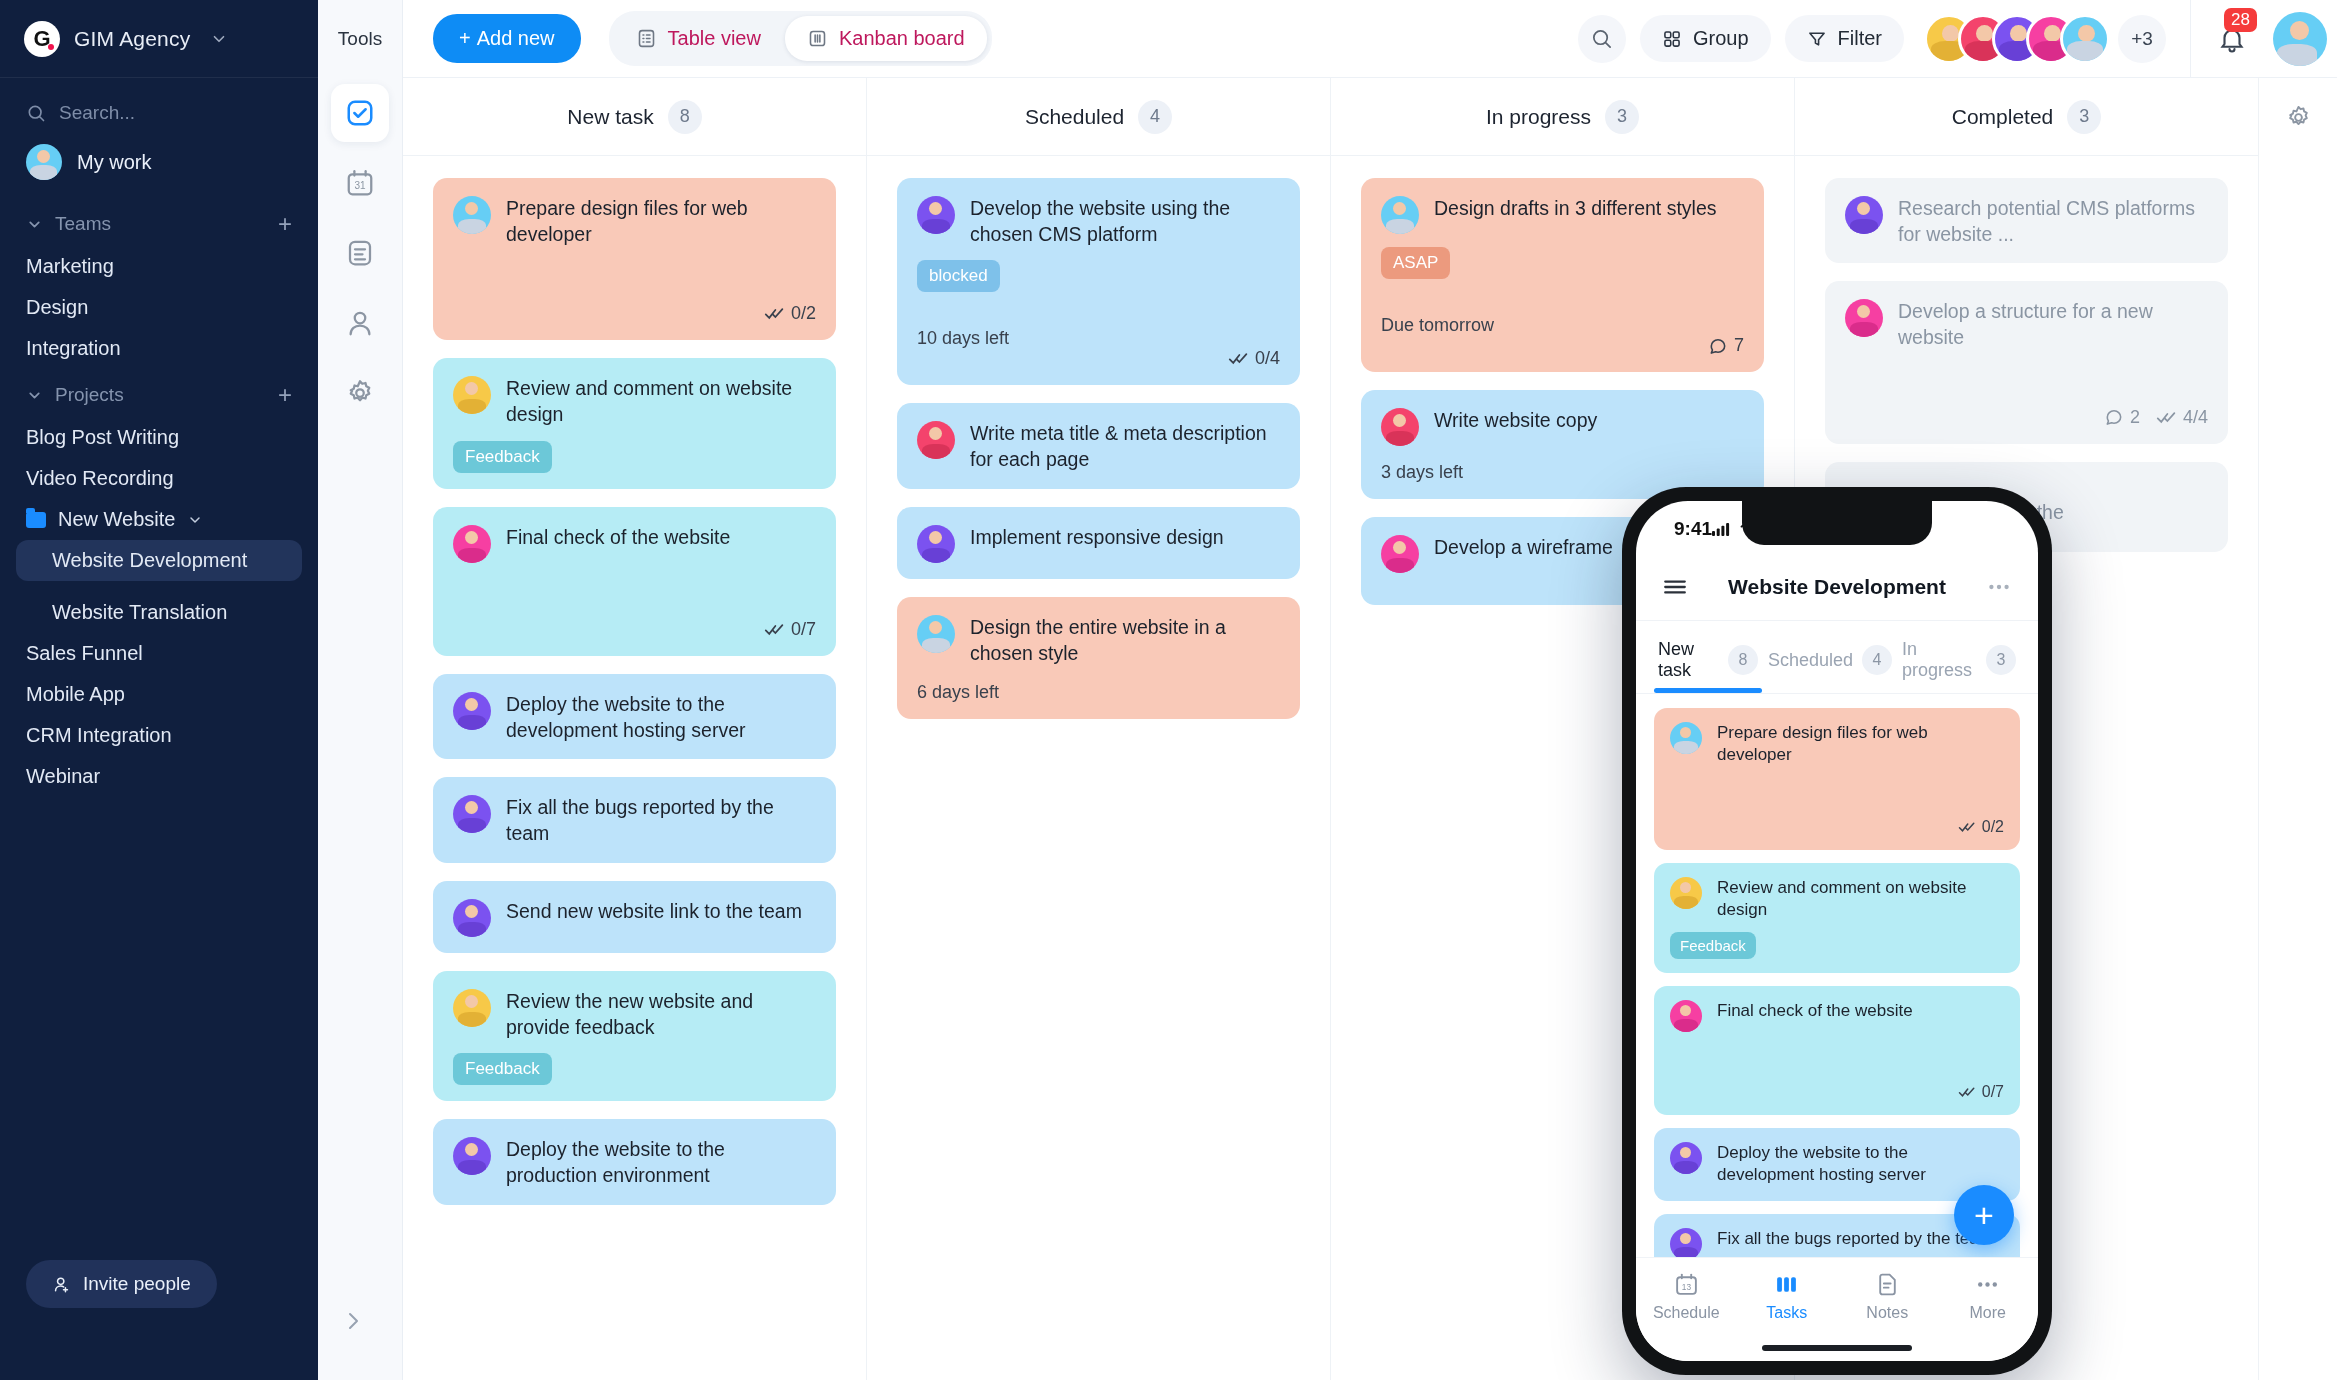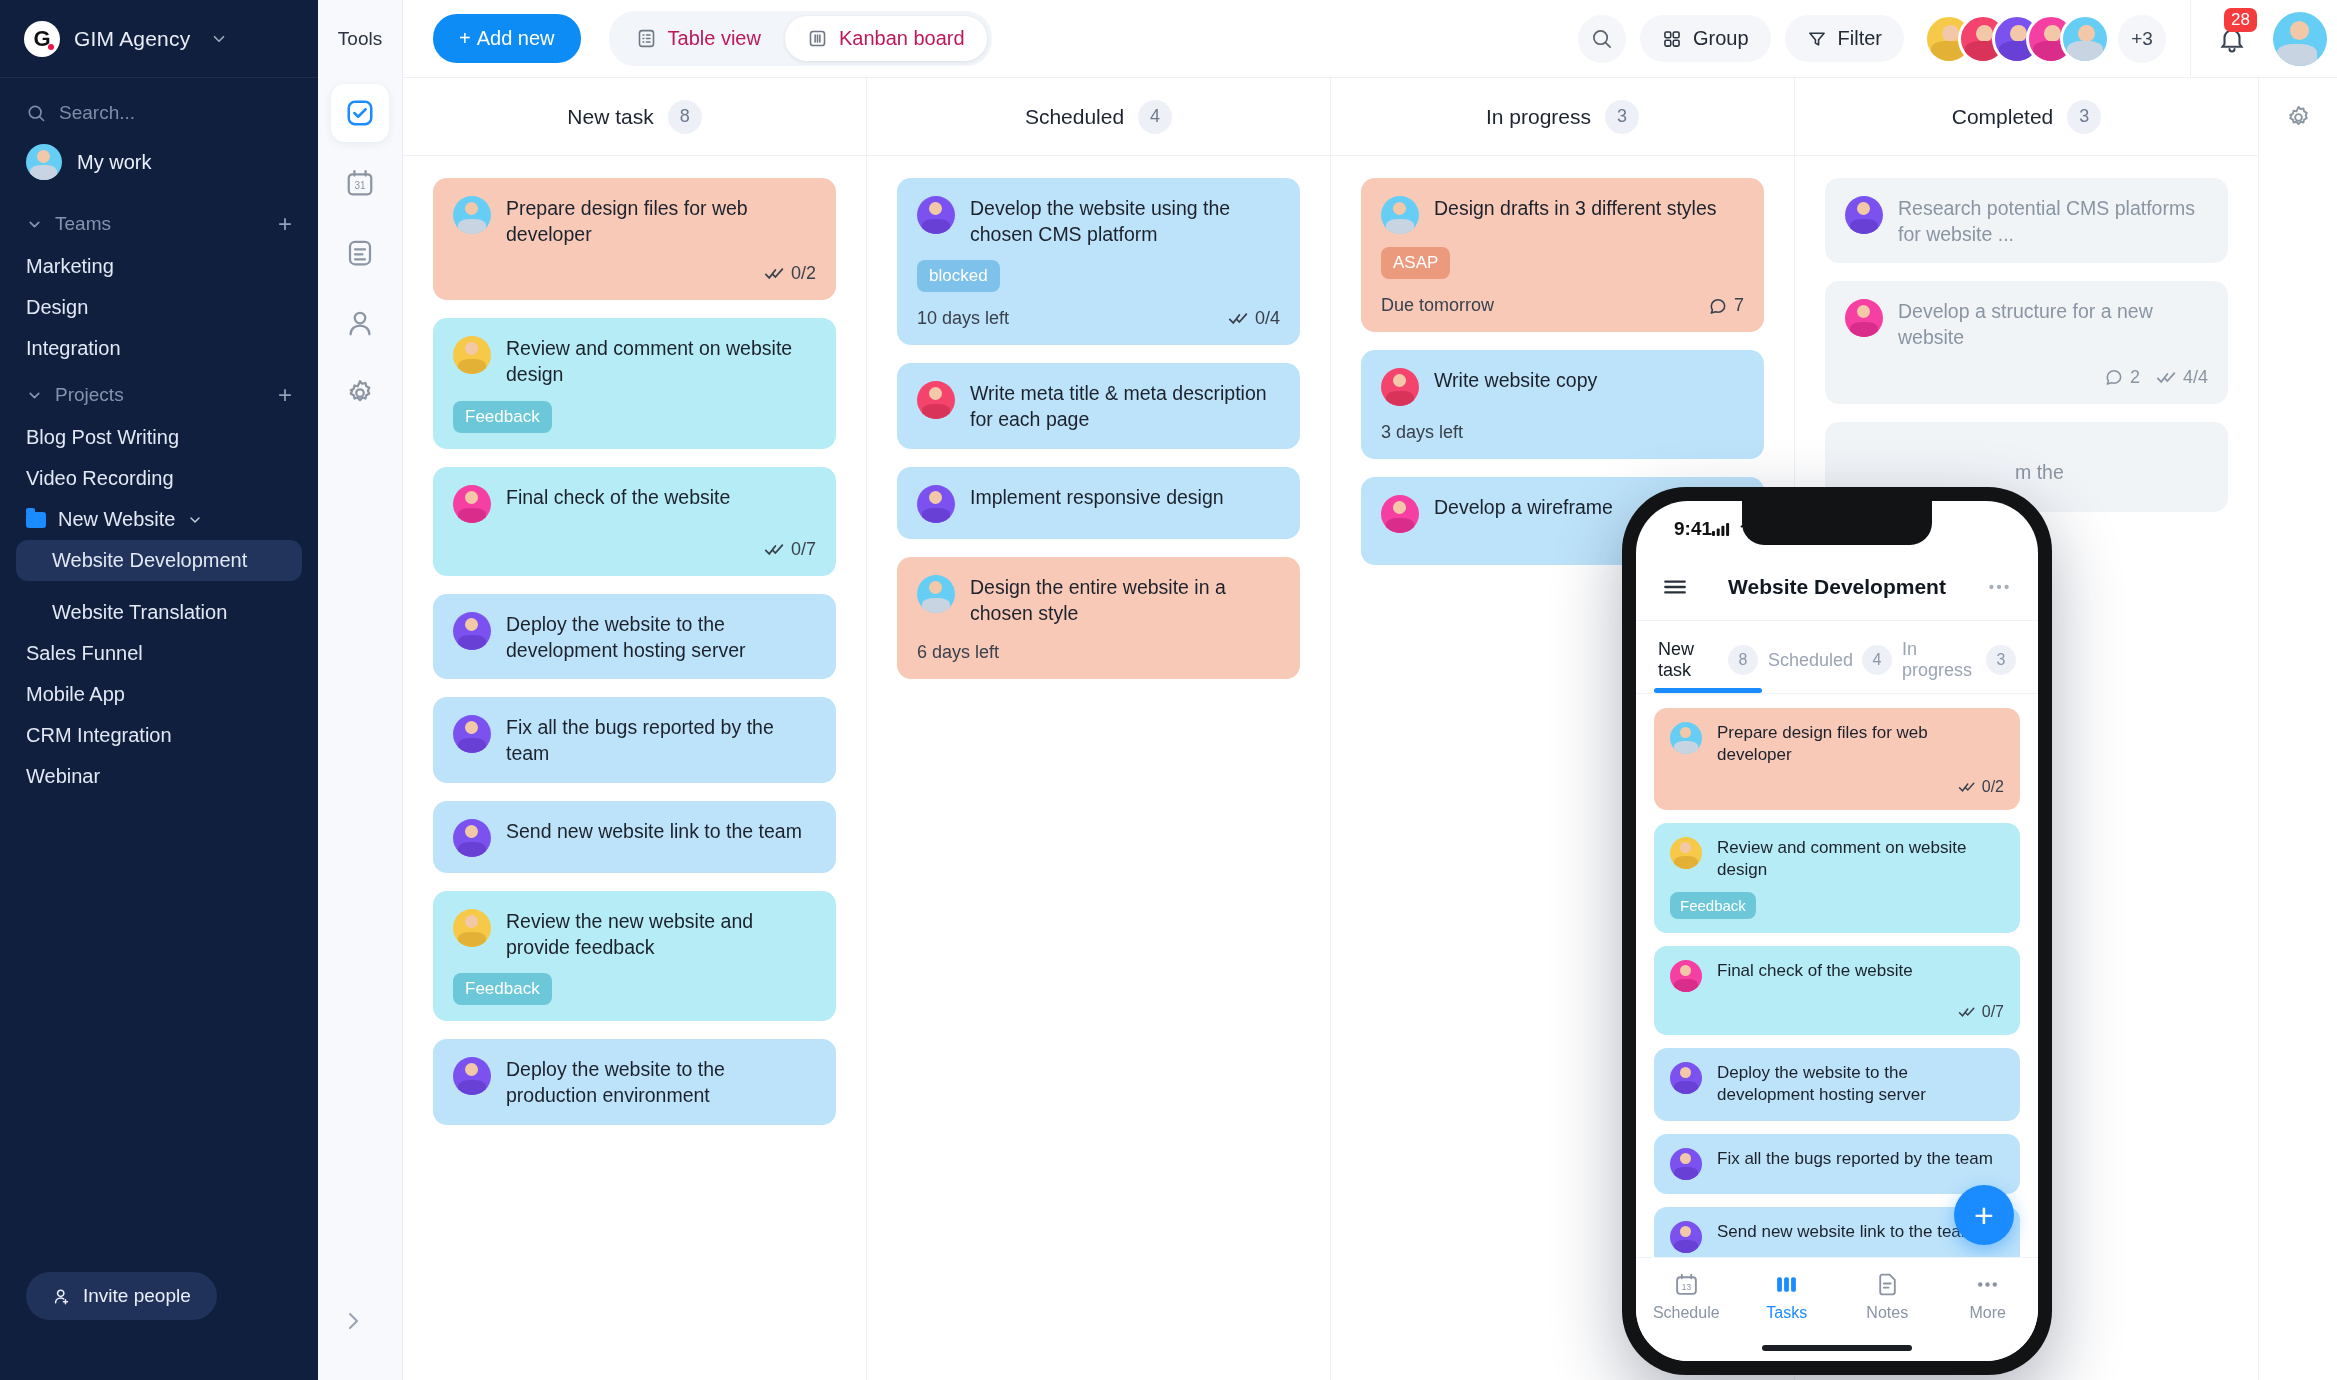--- a/index.html
+++ b/index.html
@@ -74,21 +74,21 @@
     border-radius: 12px; font-weight: 500;
   }
   .folder-icon {
     width: 20px; height: 16px; background: #1A8CFF; border-radius: 3px;
     position: relative; flex: none;
   }
   .folder-icon::before {
     content:""; position:absolute; top:-4px; left:0; width:9px; height:5px;
     background:#1A8CFF; border-radius:2px 2px 0 0;
   }
-  .invite-wrap { position: absolute; left: 0; bottom: 60px; width: 100%; padding: 0 26px; }
+  .invite-wrap { position: absolute; left: 0; bottom: 72px; width: 100%; padding: 0 26px; }
   .invite-btn {
     display: inline-flex; align-items: center; gap: 12px;
     background: #21325A; border: 0; border-radius: 26px;
     color: #EAF0FA; font-size: 19px; font-family: inherit;
     padding: 13px 26px; cursor: pointer;
   }
 
   
   .rail {
     width: 85px; flex: 0 0 85px; background: #F7F9FC;
@@ -182,21 +182,21 @@
     padding: 6px 12px; font-size: 17px; color: #fff;
   }
   .chip.feedback { background: #6CC8D8; }
   .chip.blocked  { background: #7EC1EA; }
   .chip.asap     { background: #EC9A7E; }
   .card-foot {
     display: flex; align-items: center; justify-content: space-between;
     margin-top: 16px; font-size: 18px; color: #39414D;
   }
   .card-foot .right { display: flex; align-items: center; gap: 16px; margin-left: auto; }
-  .meta { display: inline-flex; align-items: center; gap: 6px; }
+  .meta { display: inline-flex; align-items: center; gap: 6px; margin-top: 40px; }
 
   
   .phone {
     position: absolute; left: 1622px; top: 487px;
     width: 430px; height: 888px;
     background: #111315; border-radius: 64px; padding: 14px;
     box-shadow: 0 26px 70px rgba(18,30,60,.33);
     z-index: 20;
   }
   .phone-screen {

